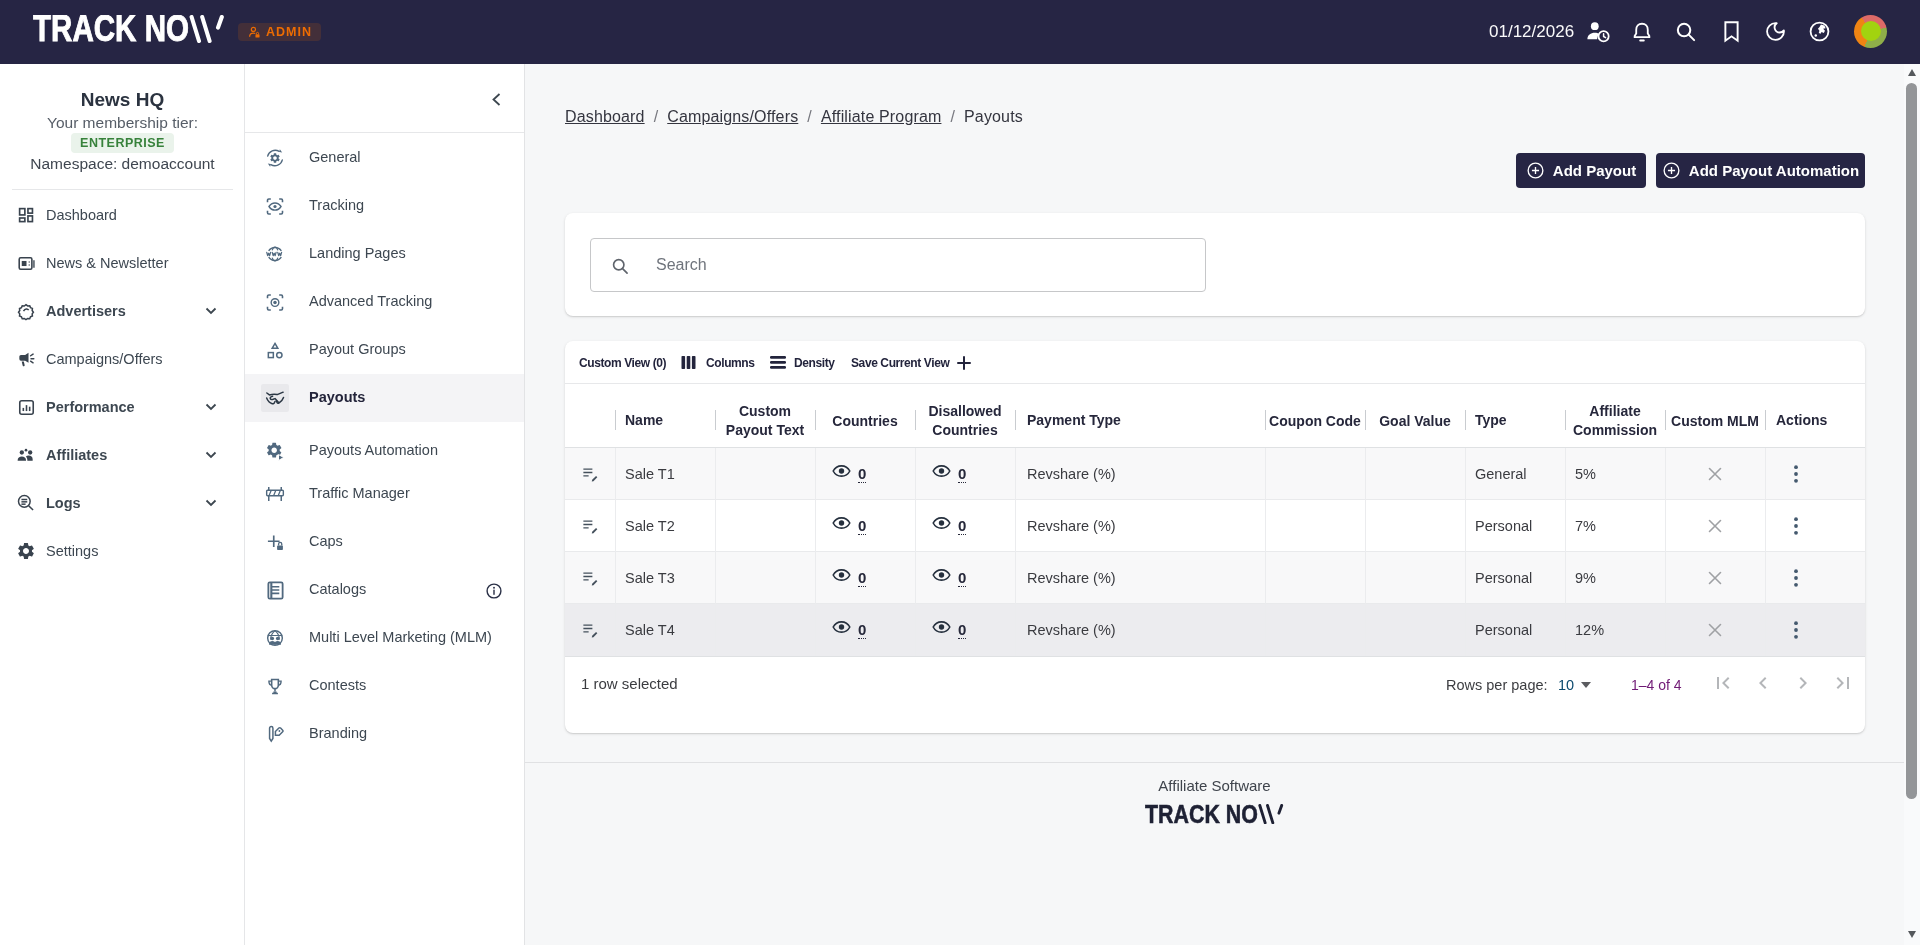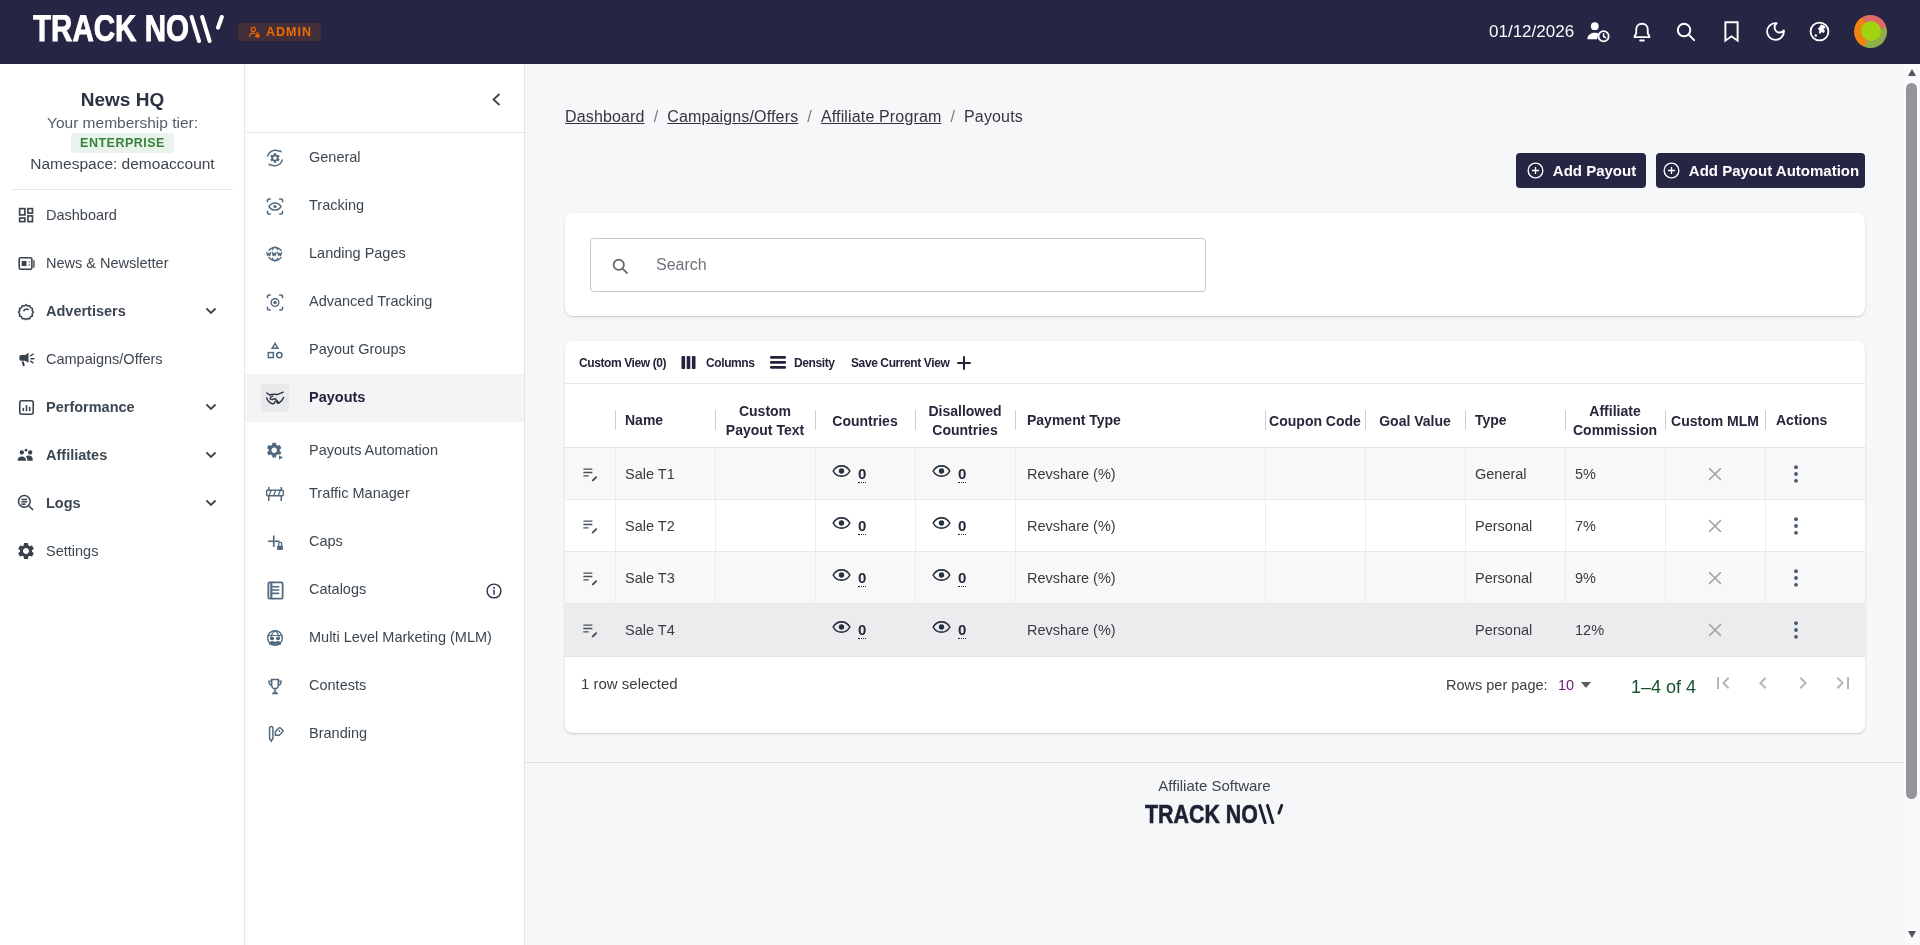--- a/index.html
+++ b/index.html
@@ -561,25 +561,25 @@
       <path d="M1.5 1.5l11 11M12.5 1.5l-11 11"></path>
     </svg>
 <svg class="abs" style="left:1228px;top:280px" width="6" height="18" viewBox="0 0 6 18" fill="#44596e">
       <circle cx="3" cy="2.2" r="1.9"></circle>
       <circle cx="3" cy="9" r="1.9"></circle>
       <circle cx="3" cy="15.8" r="1.9"></circle>
     </svg>
 
 <span class="abs" style="left:16px;top:334px;font-size:15px;color:#3b3c40;">1 row selected</span>
 <span class="abs" style="left:881px;top:336px;font-size:14.5px;color:#3c3d41;">Rows per page:</span>
-<span class="abs" style="left:993px;top:336px;font-size:14.5px;color:#701a75;">10</span>
+<span class="abs" style="left:993px;top:336px;font-size:14.5px;color:#0c4a6e;">10</span>
 <svg class="abs" style="left:1016px;top:341px" width="10" height="6" viewBox="0 0 10 6" fill="#5b5c60">
       <path d="M0 0h10L5 6z"></path>
     </svg>
-<span class="abs" style="left:1066px;top:336px;font-size:18px;color:#14532d;">1–4 of 4</span>
+<span class="abs" style="left:1066px;top:336px;font-size:14px;color:#701a75;">1–4 of 4</span>
 <svg class="abs" style="left:1146px;top:330px" width="24" height="24" viewBox="0 0 24 24" fill="#b4b6b9">
       <path d="M18.41 16.59L13.82 12l4.59-4.59L17 6l-6 6 6 6zM6 6h2v12H6z"></path>
     </svg>
 <svg class="abs" style="left:1186px;top:330px" width="24" height="24" viewBox="0 0 24 24" fill="#b4b6b9">
       <path d="M15.41 7.41L10.83 12l4.58 4.59L14 18l-6-6 6-6z"></path>
     </svg>
 <svg class="abs" style="left:1226px;top:330px" width="24" height="24" viewBox="0 0 24 24" fill="#b4b6b9">
       <path d="M8.59 16.59L13.17 12 8.59 7.41 10 6l6 6-6 6z"></path>
     </svg>
 <svg class="abs" style="left:1266px;top:330px" width="24" height="24" viewBox="0 0 24 24" fill="#b4b6b9">

